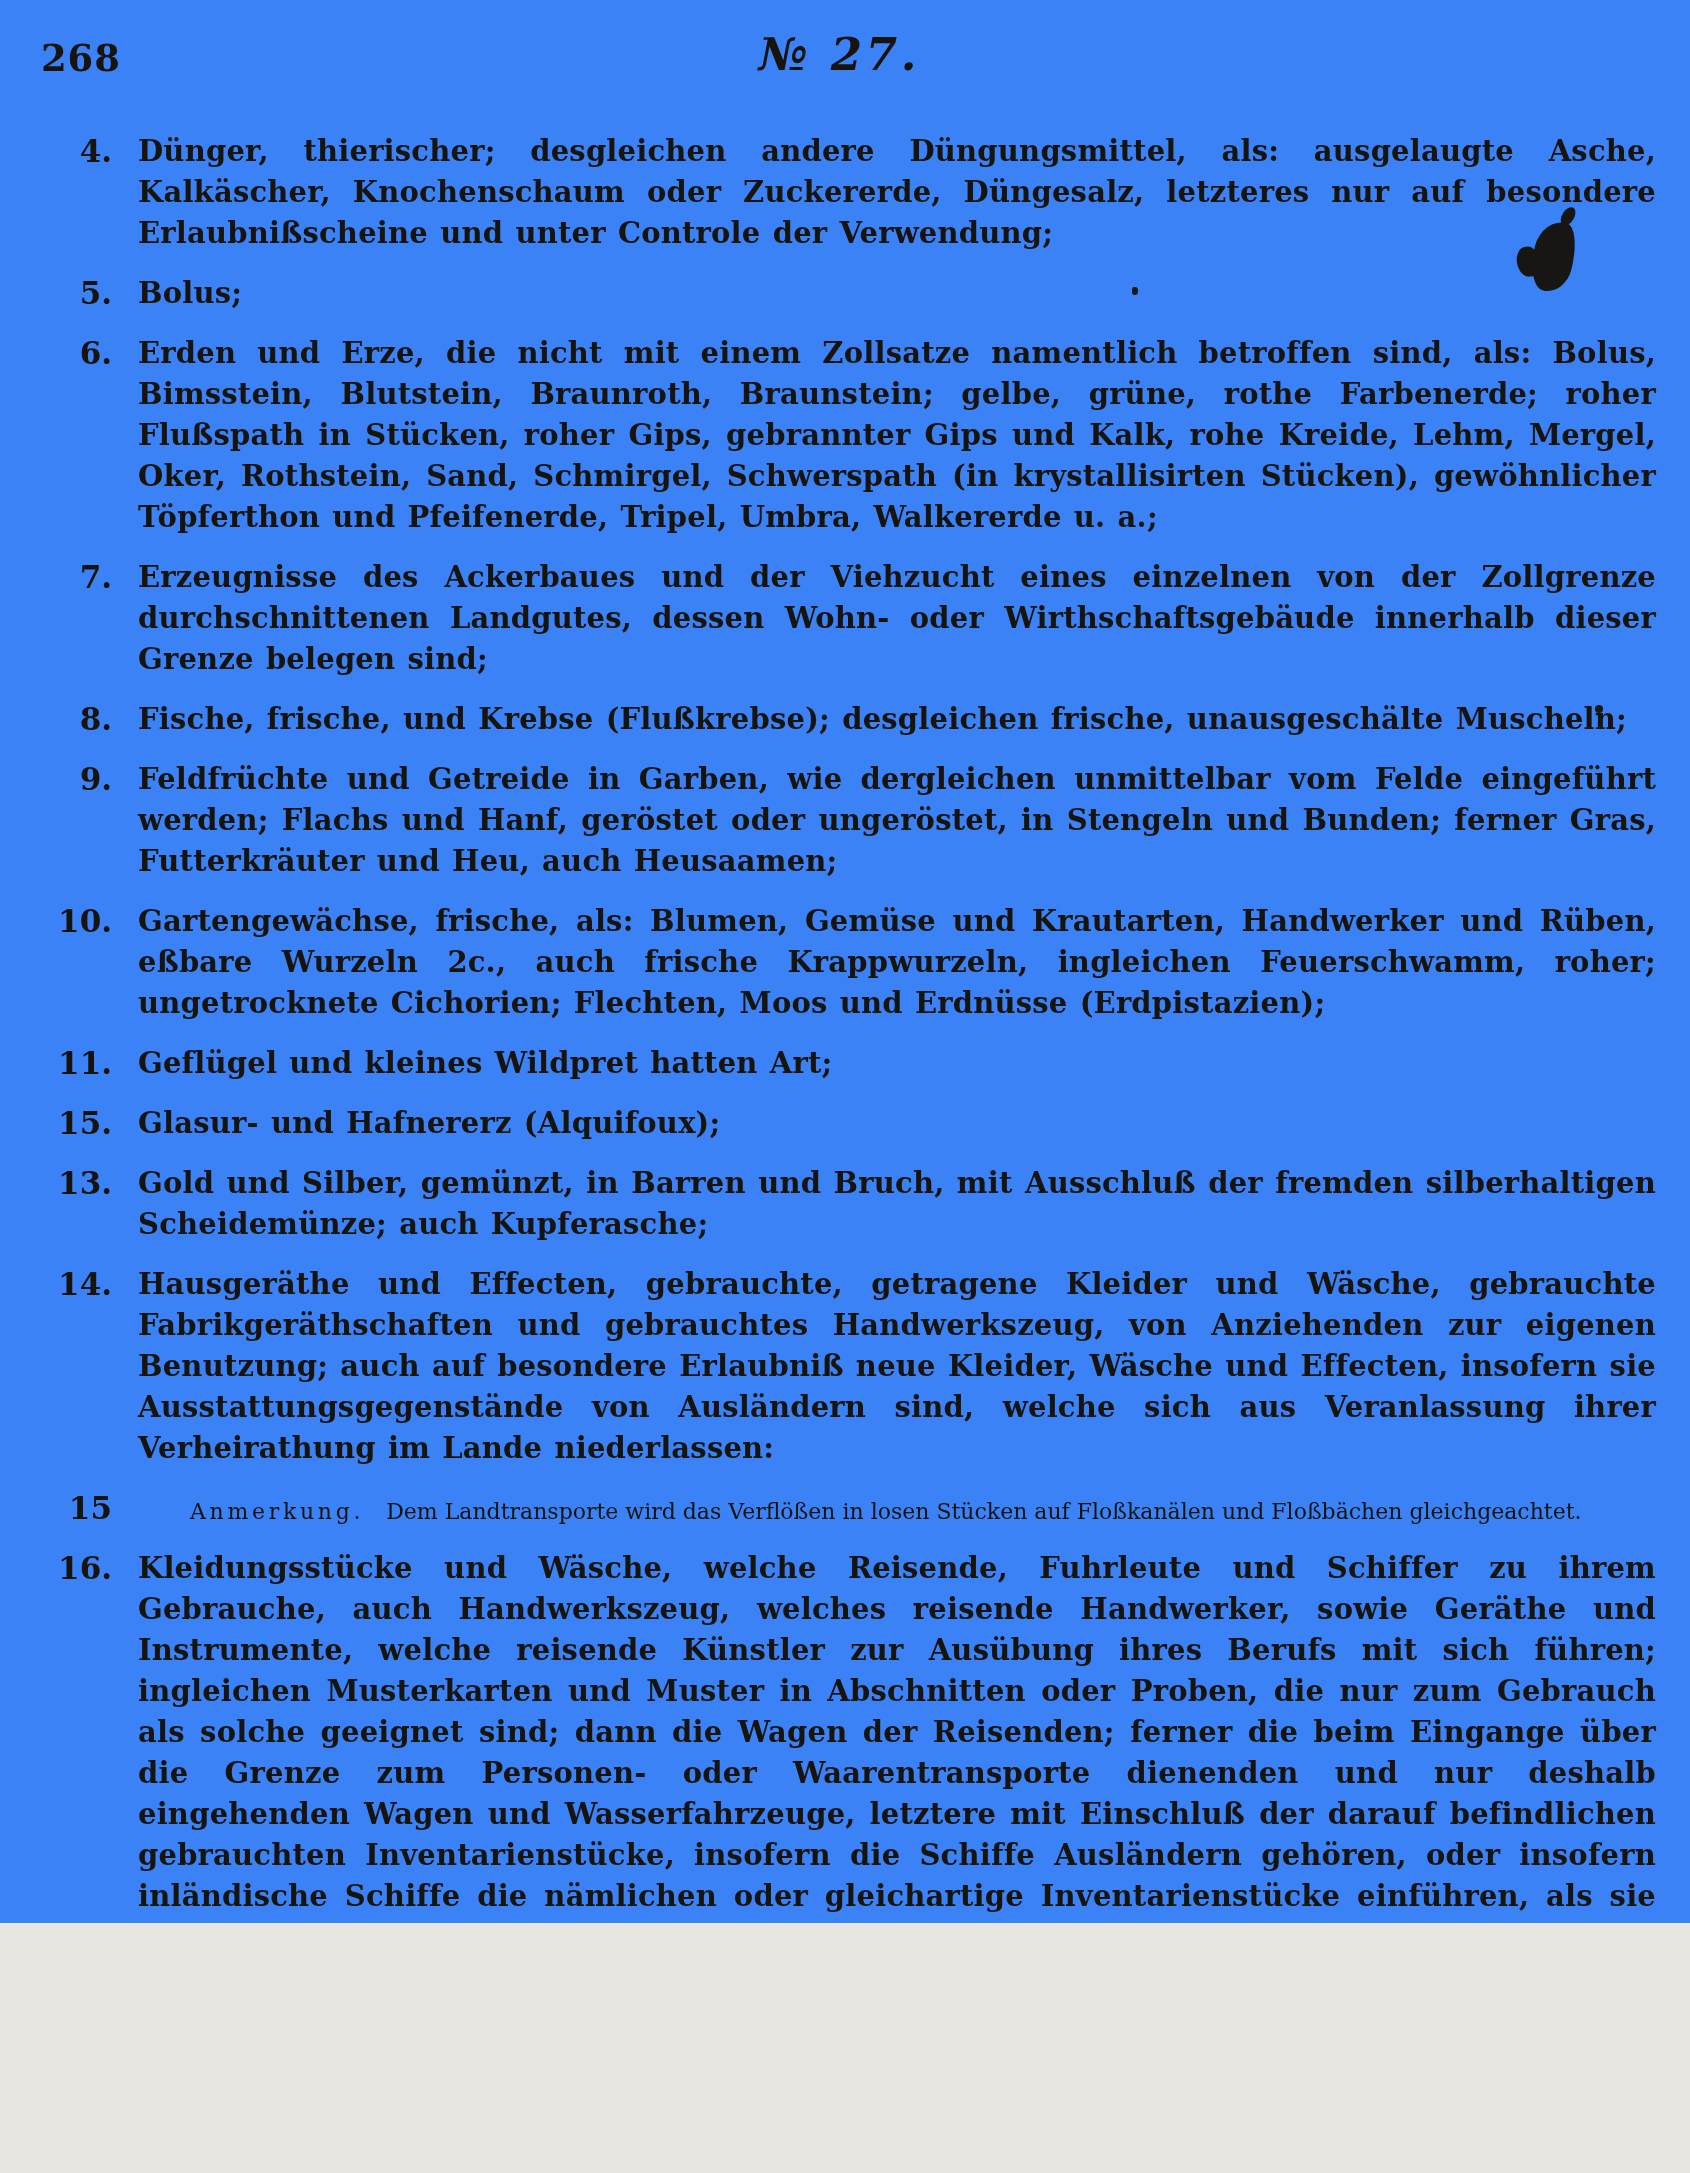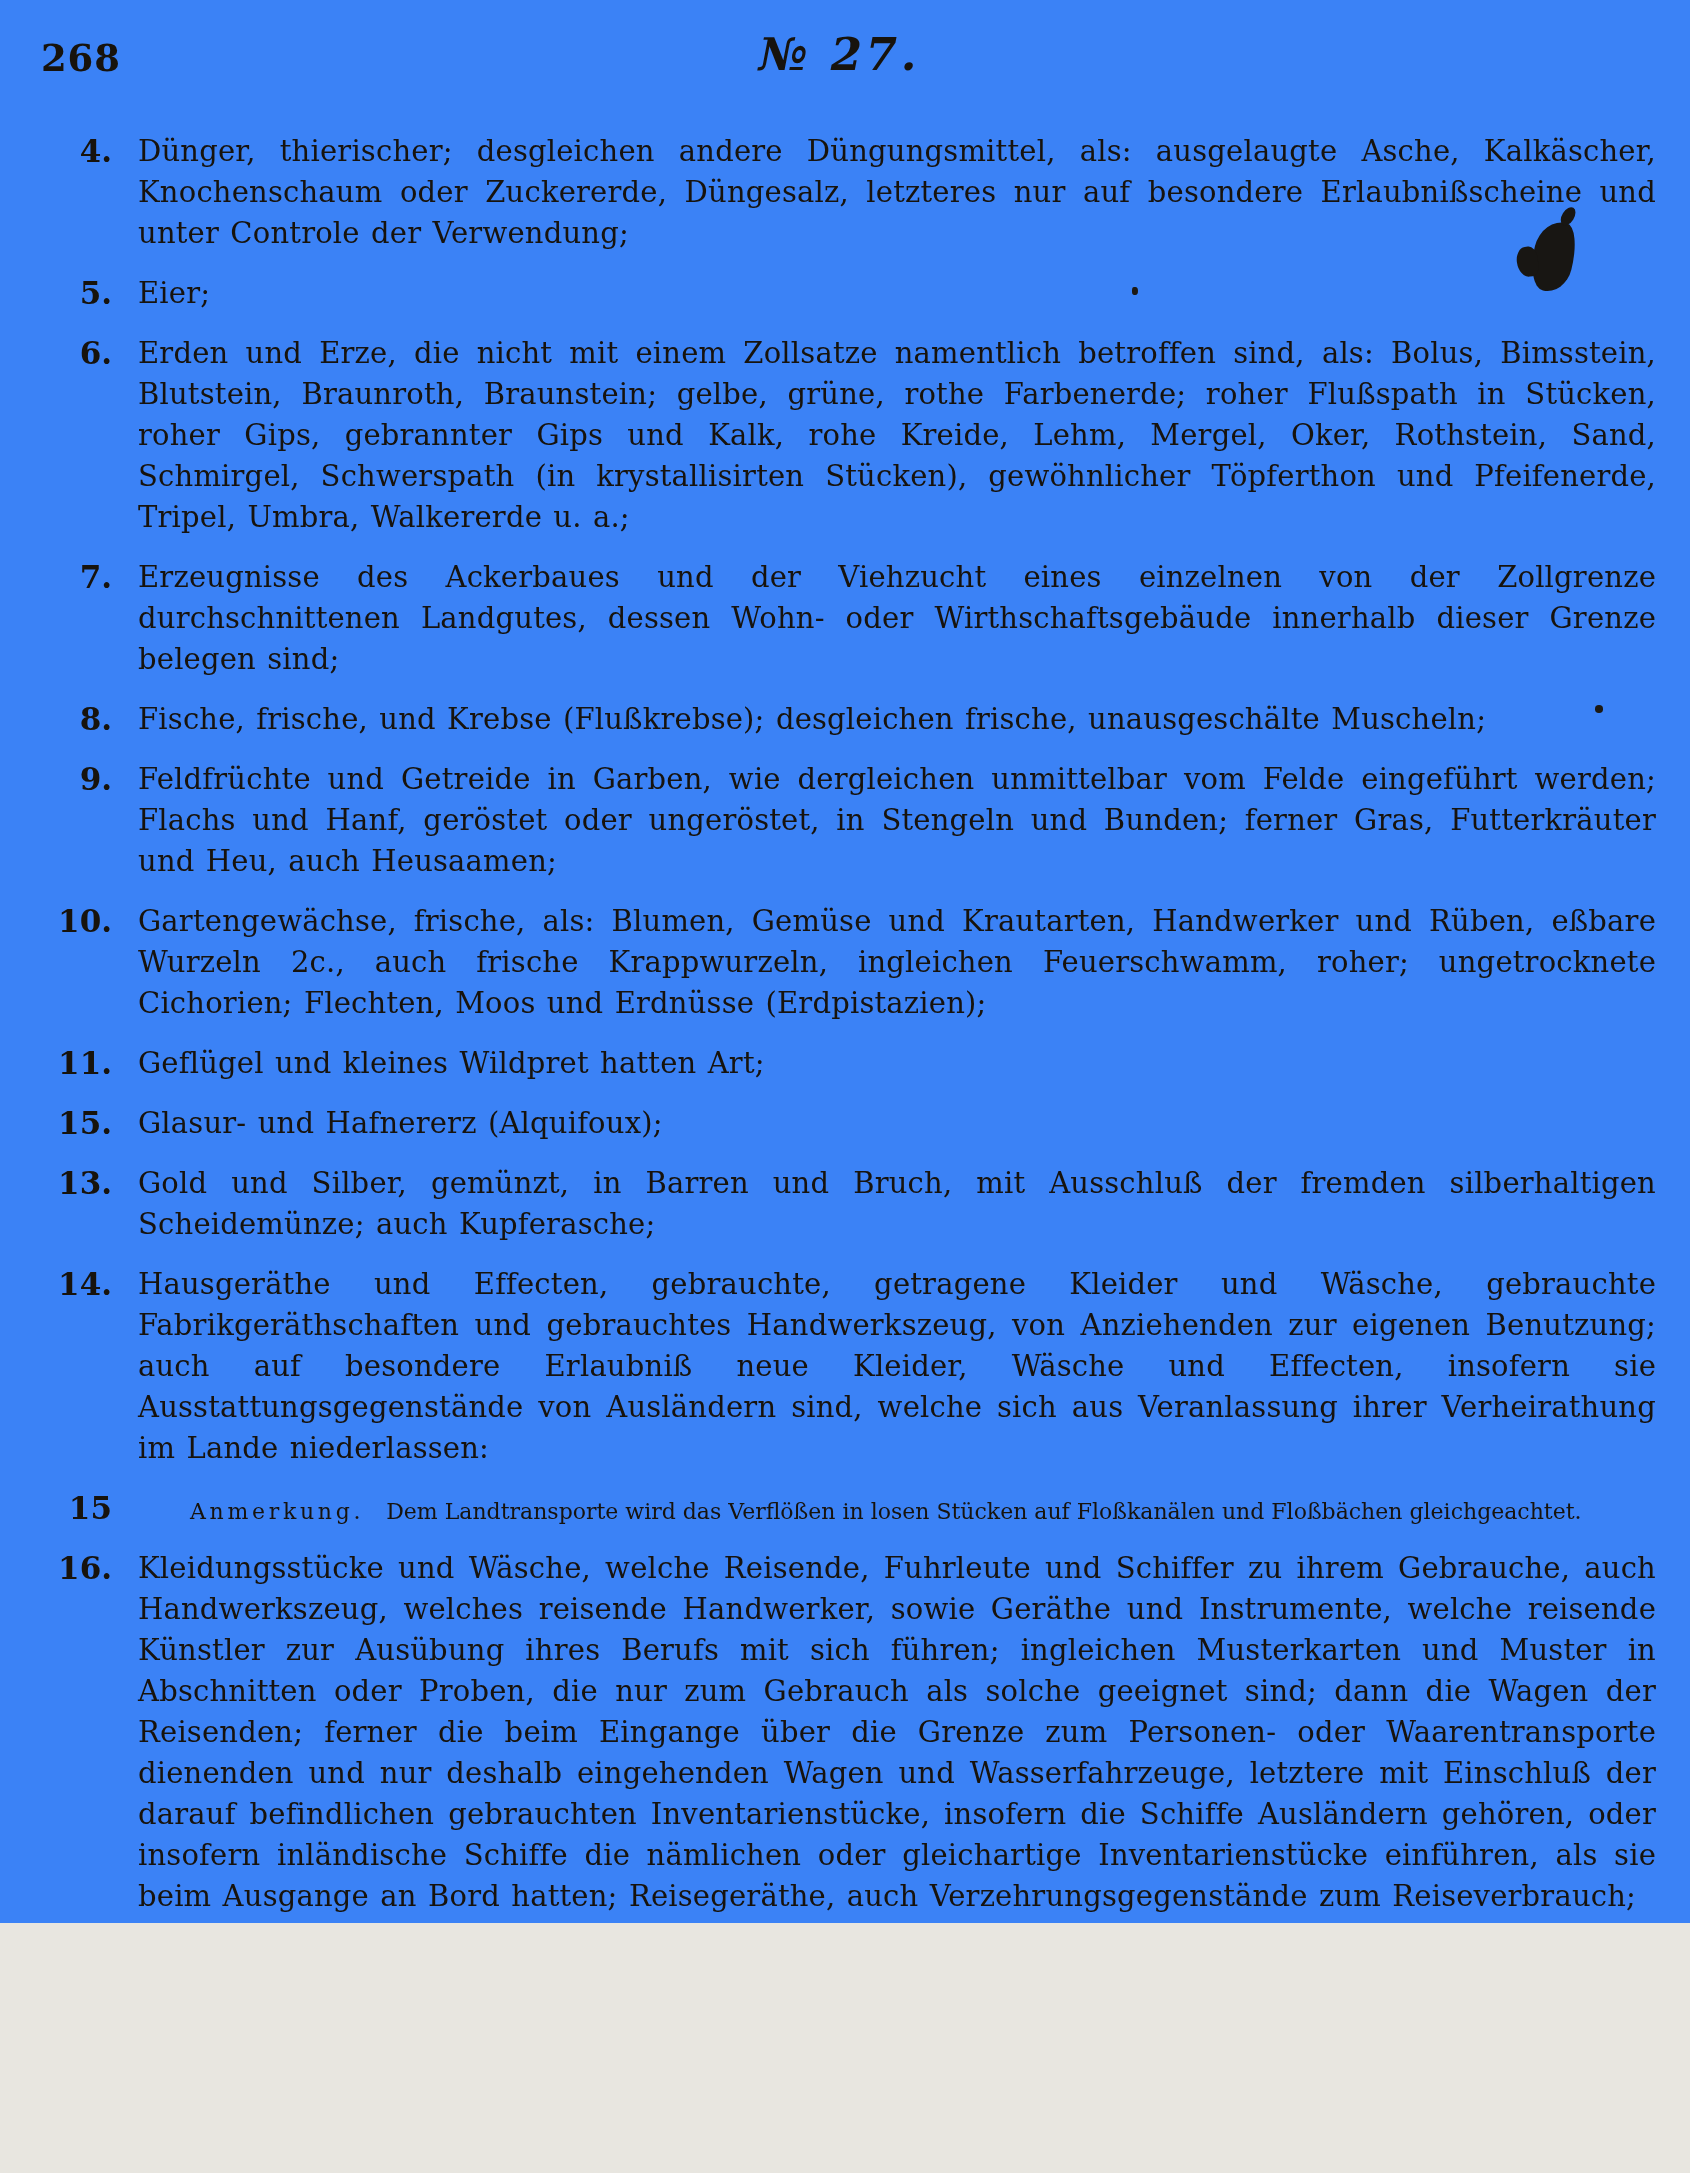--- a/index.html
+++ b/index.html
@@ -35,21 +35,21 @@
     text-align: right;
     font-weight: 700;
     font-size: 31px;
     line-height: 41px;
     white-space: nowrap;
   }
   .item .body { flex: 1; min-width: 0; }
   .txt {
     margin: 0;
     font-size: 29px;
-    font-weight: 400;
+    font-weight: 700;
     line-height: 41px;
     text-align: justify;
     letter-spacing: 0.2px;
     word-spacing: 1.9px;
   }
   .note {
     margin: 9.4px 0 0 52px;
     font-size: 22px;
     font-weight: 400;
     line-height: 29px;
@@ -106,21 +106,21 @@
     <div class="item">
       <span class="num">4.</span>
       <div class="body">
           <p class="txt">Dünger, thierischer; desgleichen andere Düngungsmittel, als: ausgelaugte Asche, Kalkäscher, Knochenschaum oder Zuckererde, Düngesalz, letzteres nur auf besondere Erlaubnißscheine und unter Controle der Verwendung;</p>
         </div>
     </div>
 
     <div class="item">
       <span class="num">5.</span>
       <div class="body">
-          <p class="txt">Eier;</p>
+          <p class="txt">Bolus;</p>
         </div>
     </div>
 
     <div class="item">
       <span class="num">6.</span>
       <div class="body">
           <p class="txt">Erden und Erze, die nicht mit einem Zollsatze namentlich betroffen sind, als: Bolus, Bimsstein, Blutstein, Braunroth, Braunstein; gelbe, grüne, rothe Farbenerde; roher Flußspath in Stücken, roher Gips, gebrannter Gips und Kalk, rohe Kreide, Lehm, Mergel, Oker, Rothstein, Sand, Schmirgel, Schwerspath (in krystallisirten Stücken), gewöhnlicher Töpferthon und Pfeifenerde, Tripel, Umbra, Walkererde u. a.;</p>
         </div>
     </div>
 

